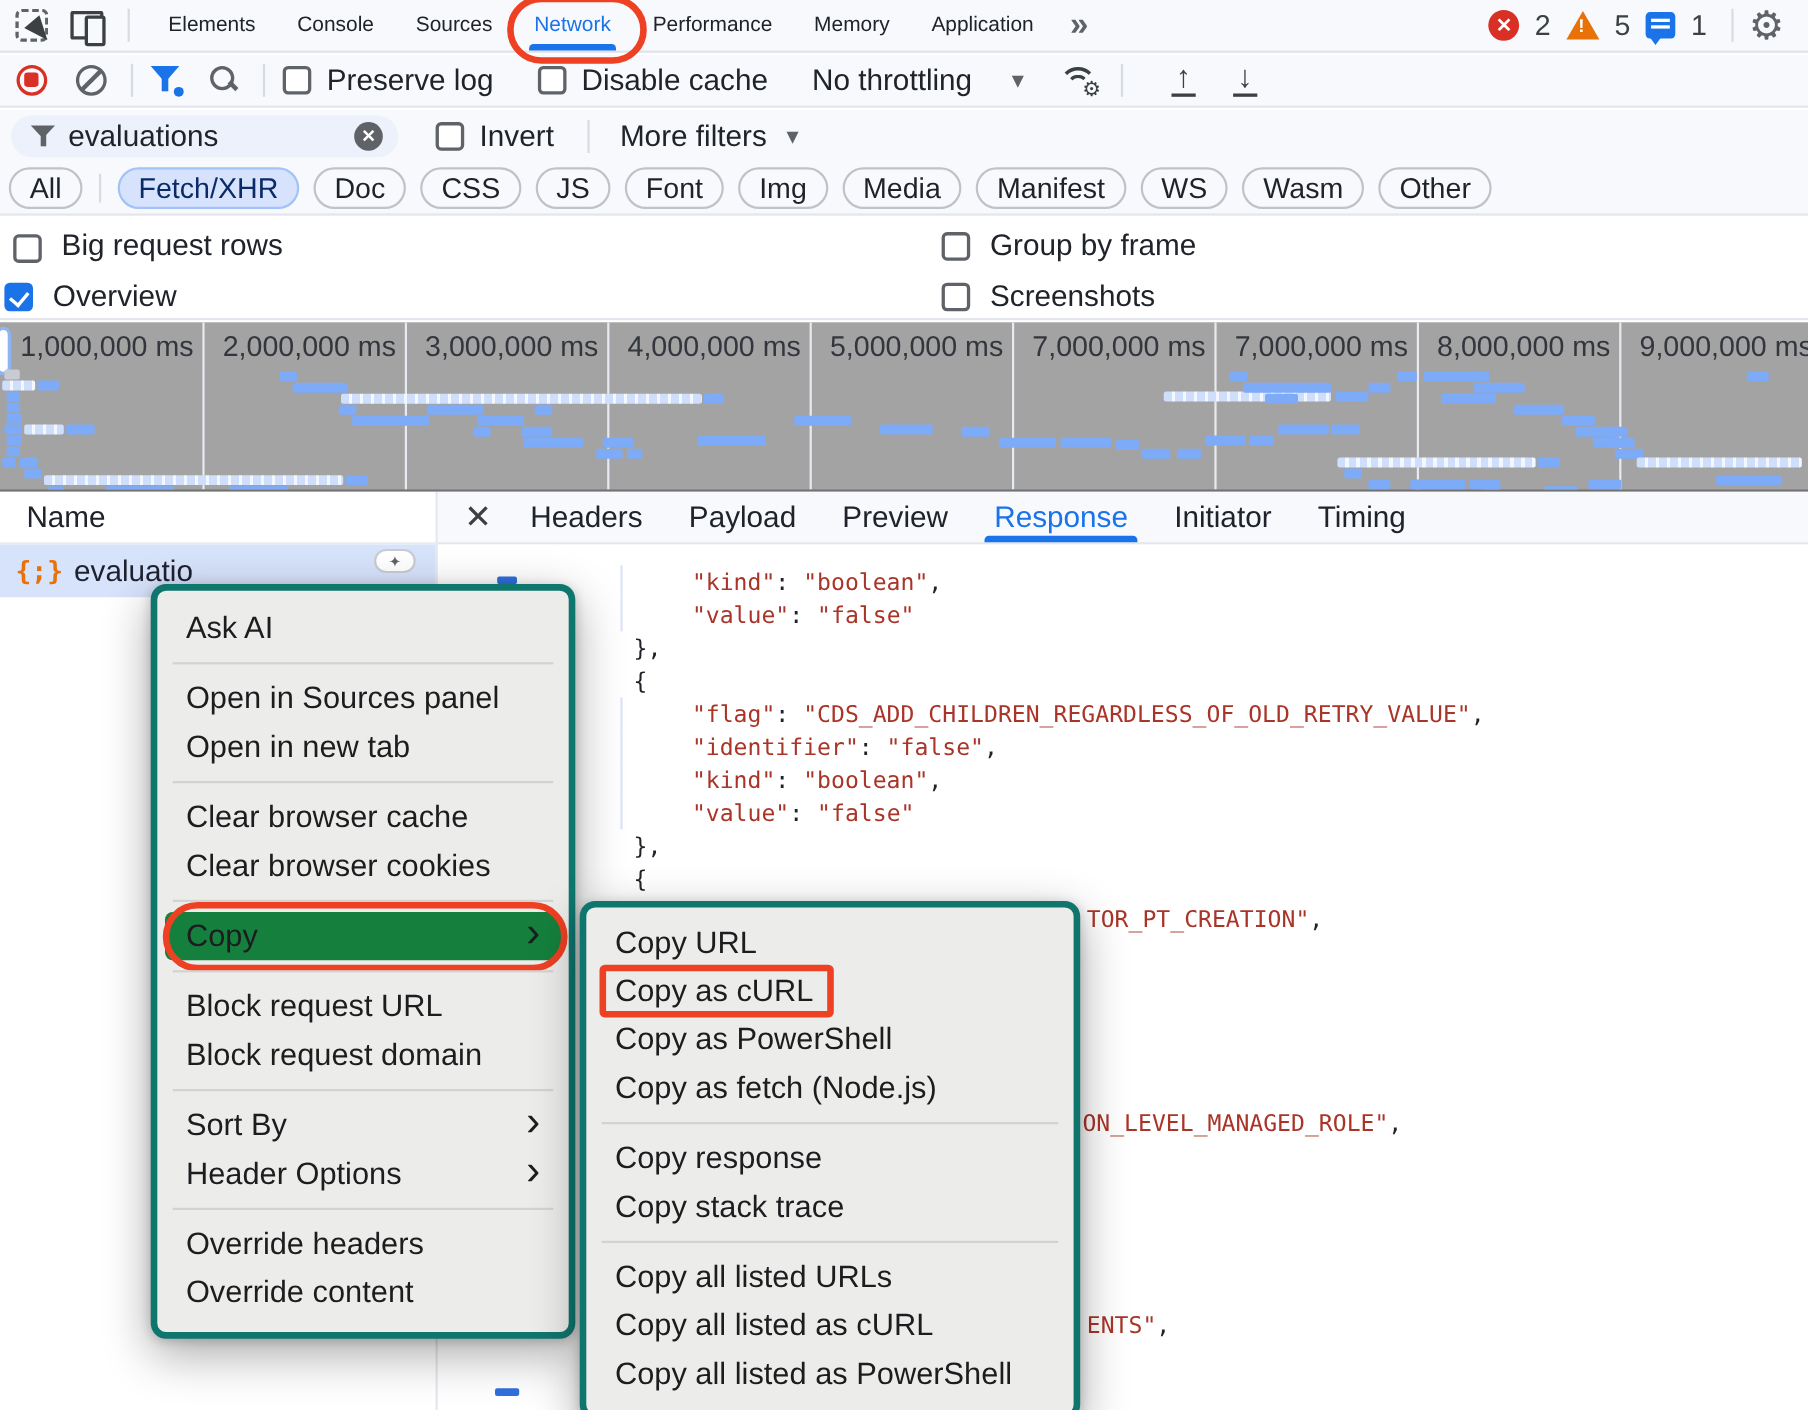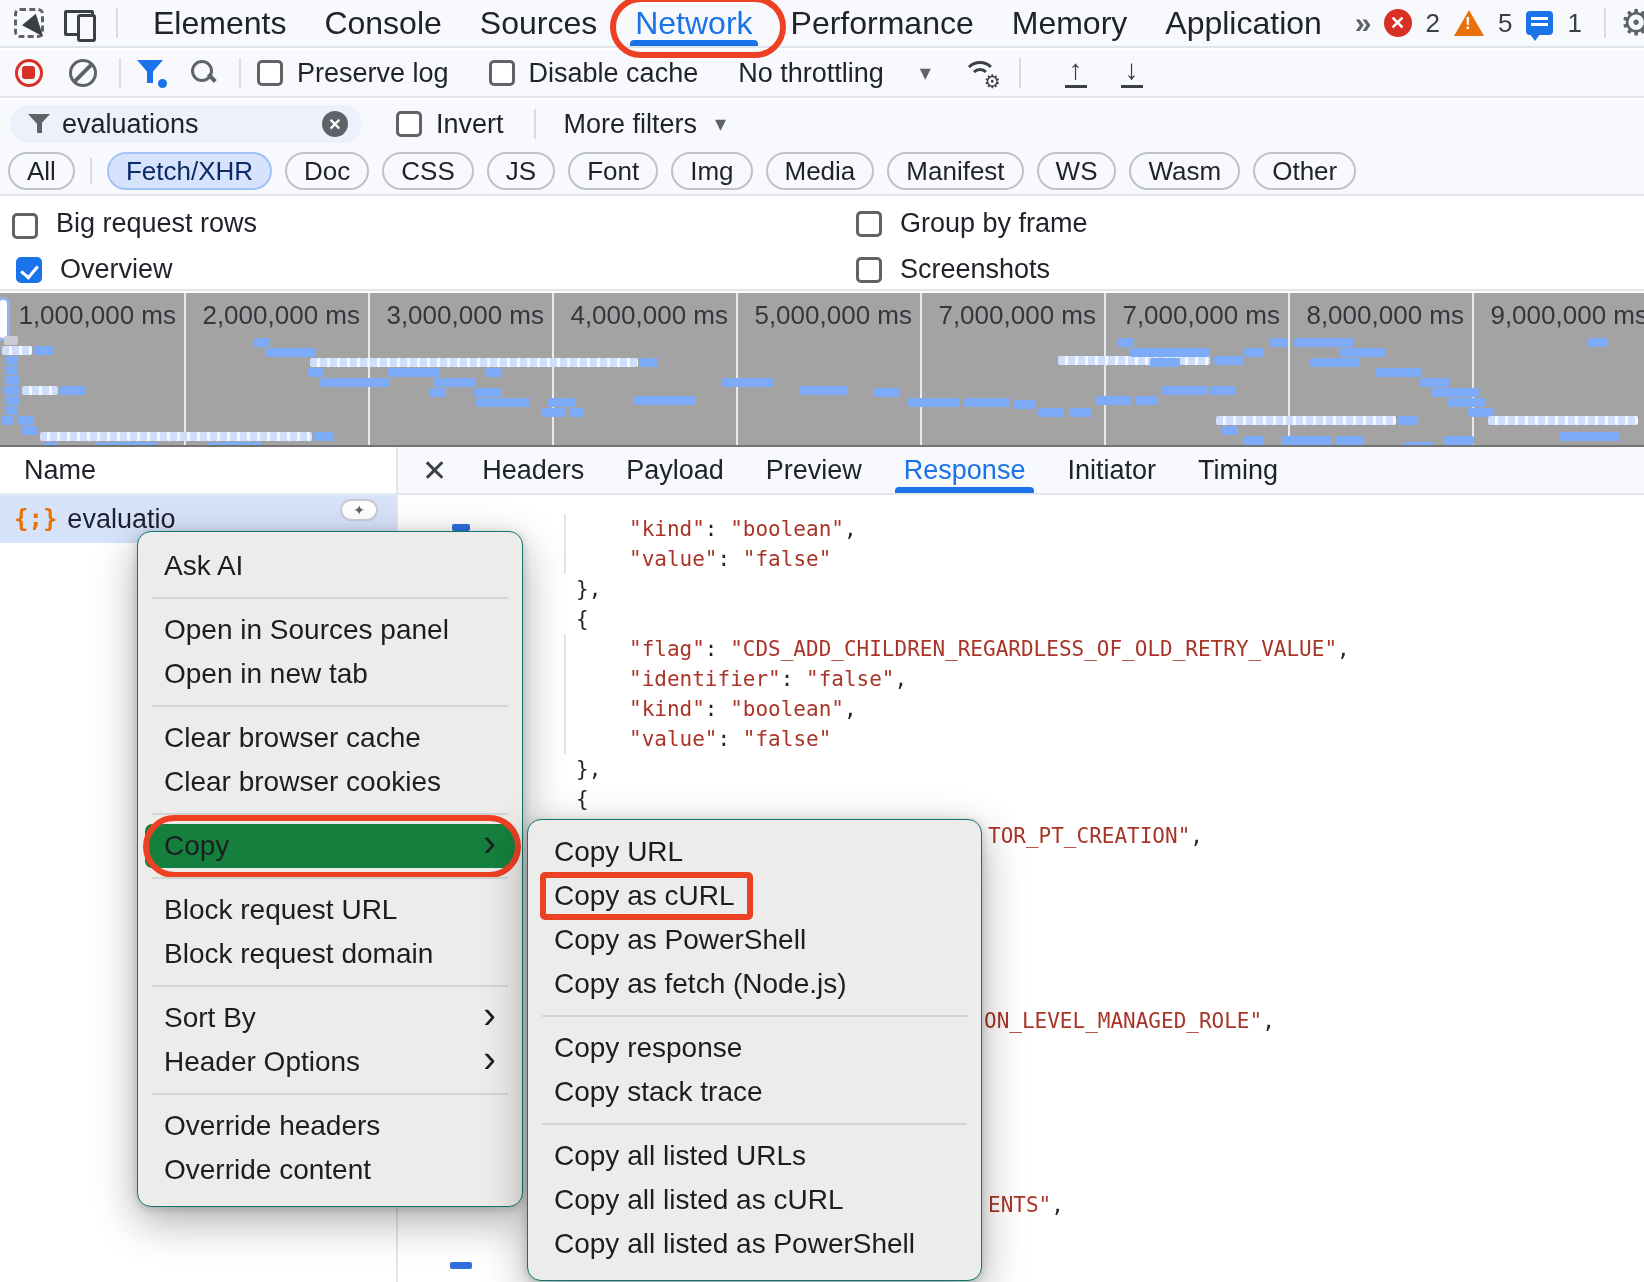--- a/index.html
+++ b/index.html
@@ -14,21 +14,21 @@
   .tb-icons { display:flex; align-items:center; gap:20px; padding:0 16px 0 14px; }
   .icon-inspect { position:relative; width:30px; height:30px; border:3px dashed #5f6368; border-radius:6px; }
   .icon-inspect::after { content:''; position:absolute; right:-4px; bottom:-4px; width:0; height:0;
             border-left:9px solid transparent; border-right:9px solid transparent;
             border-top:22px solid #3c4043; transform:rotate(-40deg); }
   .icon-device { position:relative; width:32px; height:30px; }
   .icon-device::before { content:''; position:absolute; left:0; top:2px; width:24px; height:20px; border:3.5px solid #3c4043; border-radius:2px; }
   .icon-device::after  { content:''; position:absolute; right:0; top:6px; width:13px; height:22px; border:3.5px solid #3c4043; border-radius:3px; background:#f7f9fc; }
   .vdiv { width:2px; height:30px; background:#d7dbe2; }
   .tabs { display:flex; height:100%; }
-  .tab { position:relative; display:flex; align-items:center; padding:0 19px; font-size:32px; color:#20242a; cursor:default; }
+  .tab { position:relative; display:flex; align-items:center; padding:0 19px; font-size:19px; color:#20242a; cursor:default; }
   .tab.selected { color:var(--accent); }
   .tab.selected::after { content:''; position:absolute; left:14px; right:14px; bottom:0; height:6px; background:var(--accent); border-radius:4px 4px 0 0; }
   .tab.annotated::before { content:''; position:absolute; left:-6px; right:-14px; top:-4px; bottom:-12px;
             border:6px solid var(--anno); border-radius:34px; z-index:40; pointer-events:none; }
   .more-tabs { font-size:30px; color:#5f6368; padding:0 14px; font-weight:bold; letter-spacing:-2px; }
   .tb-right { margin-left:auto; display:flex; align-items:center; gap:14px; padding-right:22px; }
   .badge-count { font-size:26px; color:#3c4043; }
   .err-badge { width:28px; height:28px; border-radius:50%; background:#d93025; color:#fff; font-size:18px; font-weight:bold;
                display:flex; align-items:center; justify-content:center; }
   .warn-badge { width:0; height:0; border-left:15px solid transparent; border-right:15px solid transparent;
@@ -139,21 +139,21 @@
   .code-line { position:relative; height:30px; line-height:30px; padding-left:178px;
                font-family:"DejaVu Sans Mono",monospace; font-size:21px; white-space:pre; }
   .code-line.ind { padding-left:231px; }
   .code-line.ind::before { content:''; position:absolute; left:166px; top:0; bottom:0; width:2px; background:#dce5f5; }
   .tok-s { color:#a93428; }
   .tok-p { color:#1f2328; }
   .code-frag { position:absolute; font-family:"DejaVu Sans Mono",monospace; font-size:21px; line-height:30px; white-space:pre; }
   .fold-mark { position:absolute; background:#2f6fde; border-radius:2px; }
 
   
-  .menu { position:absolute; background:#ececea; border:1px solid #0f766e; border-radius:14px;
+  .menu { position:absolute; background:#ececea; border:6px solid #0f766e; border-radius:14px;
           box-shadow:0 14px 44px rgba(0,0,0,.33), 0 2px 10px rgba(0,0,0,.18); z-index:30; padding:12px 0 14px 0; }
   #context-menu { left:137px; top:531px; width:386px; }
   #copy-submenu { left:527px; top:819px; width:455px; padding-top:10px; }
   .menu-item { position:relative; height:44px; display:flex; align-items:center; padding:0 26px;
                font-size:28px; color:#1d1d1f; white-space:nowrap; overflow:visible; }
   .menu-item .label { position:relative; }
   .menu-item .arrow { margin-left:auto; font-size:38px; line-height:1; color:#1d1d1f; transform:translateY(-3px); }
   .menu-item.hl { background:#15803d; margin:0 7px; padding:0 19px; border-radius:7px; }
   .menu-sep { position:relative; height:20px; }
   .menu-sep::after { content:''; position:absolute; left:14px; right:14px; top:9px; height:2px; background:#d3d3d1; }
@@ -249,21 +249,21 @@
 
   <div class="optrows">
     <div class="optrow" style="left:12px; top:10px;align-items:flex-end;">
       <span class="cb" id="cb-big"></span>
       <span class="tb-label">Big request rows</span>
     </div>
     <div class="optrow" style="left:856px; top:10px;">
       <span class="cb" id="cb-group"></span>
       <span class="tb-label">Group by frame</span>
     </div>
-    <div class="optrow" style="left:16px; top:56px;">
+    <div class="optrow" style="left:4px; top:56px;">
       <span class="cb checked" id="cb-overview"></span>
       <span class="tb-label">Overview</span>
     </div>
     <div class="optrow" style="left:856px; top:56px;">
       <span class="cb" id="cb-screens"></span>
       <span class="tb-label">Screenshots</span>
     </div>
   </div>
 
   <div class="overview" id="overview">

